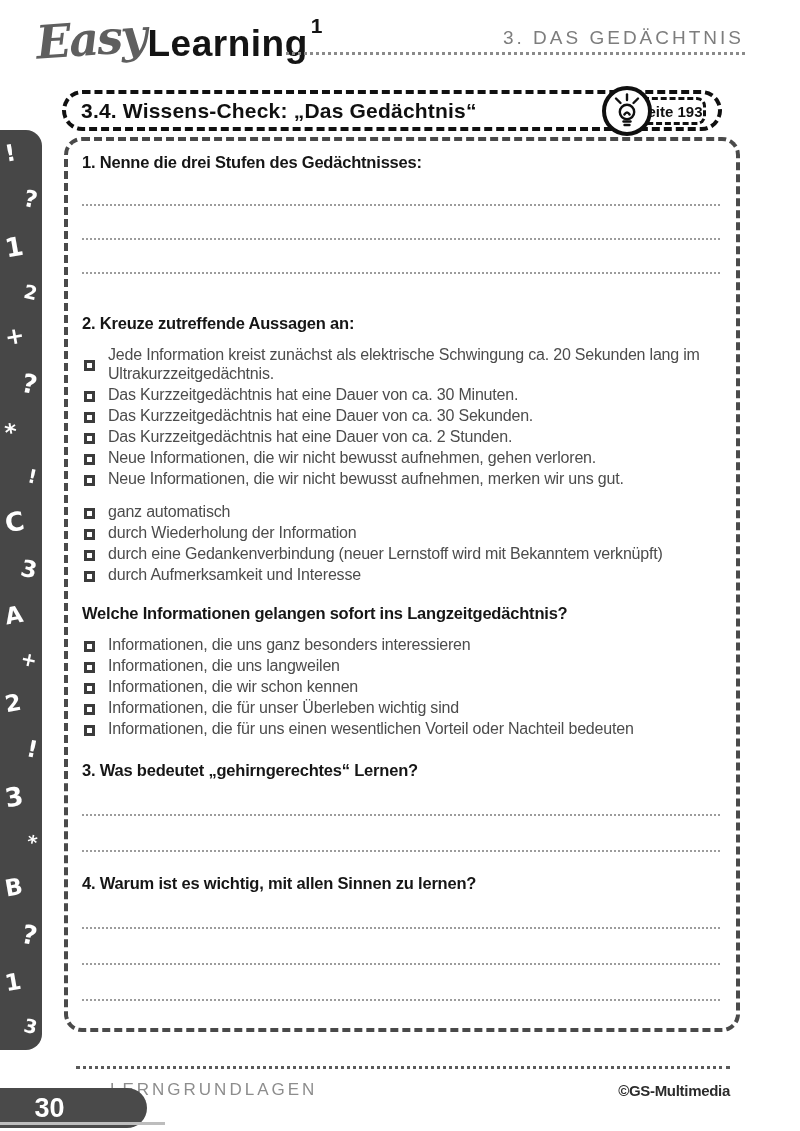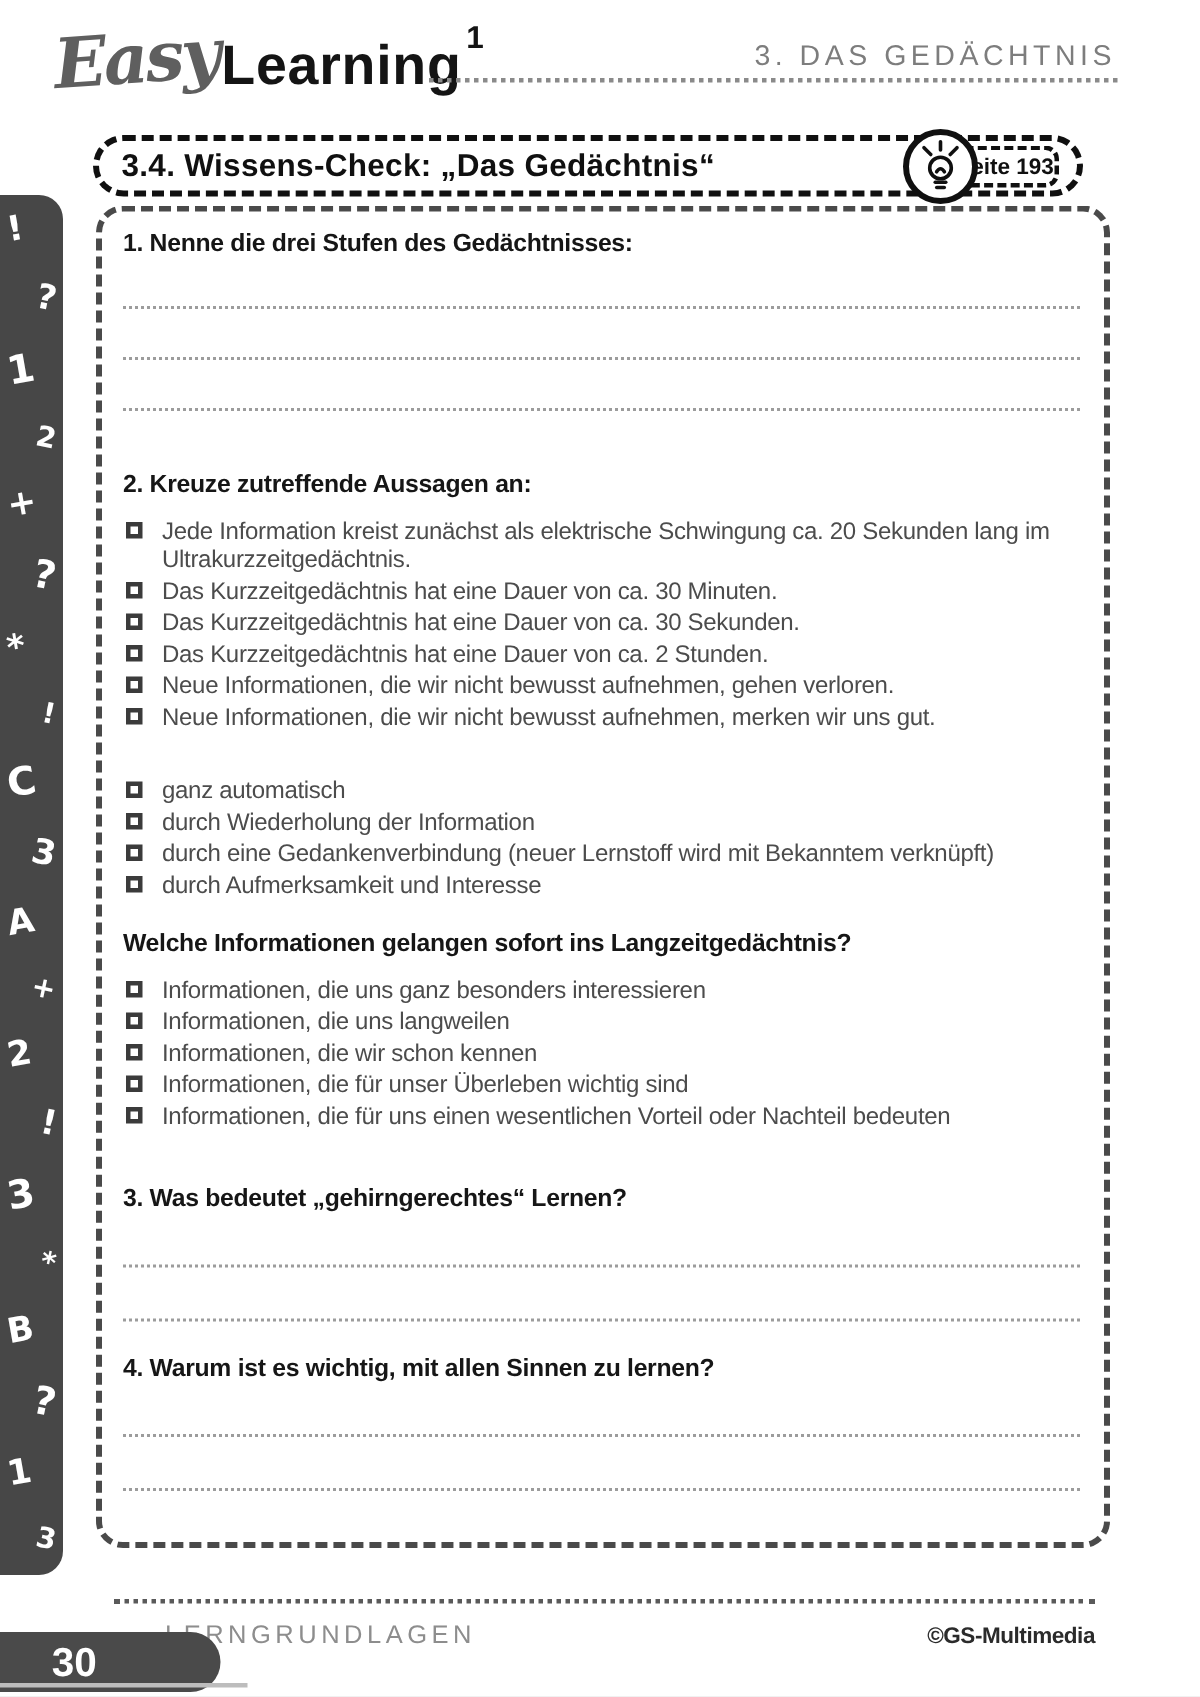--- a/index.html
+++ b/index.html
@@ -68,29 +68,29 @@
 
   
   .main-box {
     position:absolute; left:64px; top:137px; width:676px; height:895px;
     border:4px dashed #4a4a4a; border-radius:18px; background:#fff;
     padding:8px 16px 6px 14px; overflow:hidden;
   }
   .q-label { font-size:16.5px; font-weight:bold; color:#161616; letter-spacing:-0.2px; }
   .ans-line { border-bottom:2px dotted #9c9c9c; height:34px; }
   .opt-group { margin-top:12px; }
-  .opt-row { display:flex; align-items:flex-start; margin:2px 0; }
+  .opt-row { display:flex; align-items:center; margin:2px 0; }
   .opt-box {
     width:11px; height:11px; border:3px solid #3b3b3b; background:#fff;
     flex-shrink:0; margin:3px 13px 0 2px;
   }
   .opt-text { font-size:16px; color:#4c4c4c; line-height:19px; letter-spacing:-0.2px; }
   .mt-q2 { margin-top:40px; }
   .mt-h2 { margin-top:20px; }
-  .mt-q3 { margin-top:36px; }
+  .mt-q3 { margin-top:23px; }
   .mt-q4 { margin-top:22px; }
   .ans-line.tall { height:36px; }
 
   
   .footer-rule {
     position:absolute; left:76px; right:70px; top:1066px;
     border-bottom:3px dotted #5a5a5a;
   }
   .footer-section {
     position:absolute; left:110px; top:1080px; font-size:17px; color:#8d8d8d;
@@ -190,21 +190,21 @@
       <div class="opt-row">
         <span class="opt-box"></span>
         <span class="opt-text">Neue Informationen, die wir nicht bewusst aufnehmen, gehen verloren.</span>
       </div>
       <div class="opt-row">
         <span class="opt-box"></span>
         <span class="opt-text">Neue Informationen, die wir nicht bewusst aufnehmen, merken wir uns gut.</span>
       </div>
     </div>
 
-    <div class="opt-group" style="margin-top:30px;">
+    <div class="opt-group" style="margin-top:14px;">
       <div class="opt-row">
         <span class="opt-box"></span>
         <span class="opt-text">ganz automatisch</span>
       </div>
       <div class="opt-row">
         <span class="opt-box"></span>
         <span class="opt-text">durch Wiederholung der Information</span>
       </div>
       <div class="opt-row">
         <span class="opt-box"></span>

